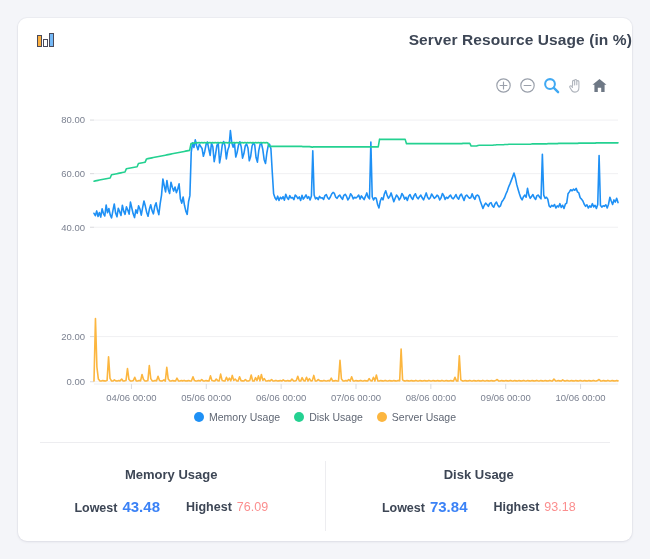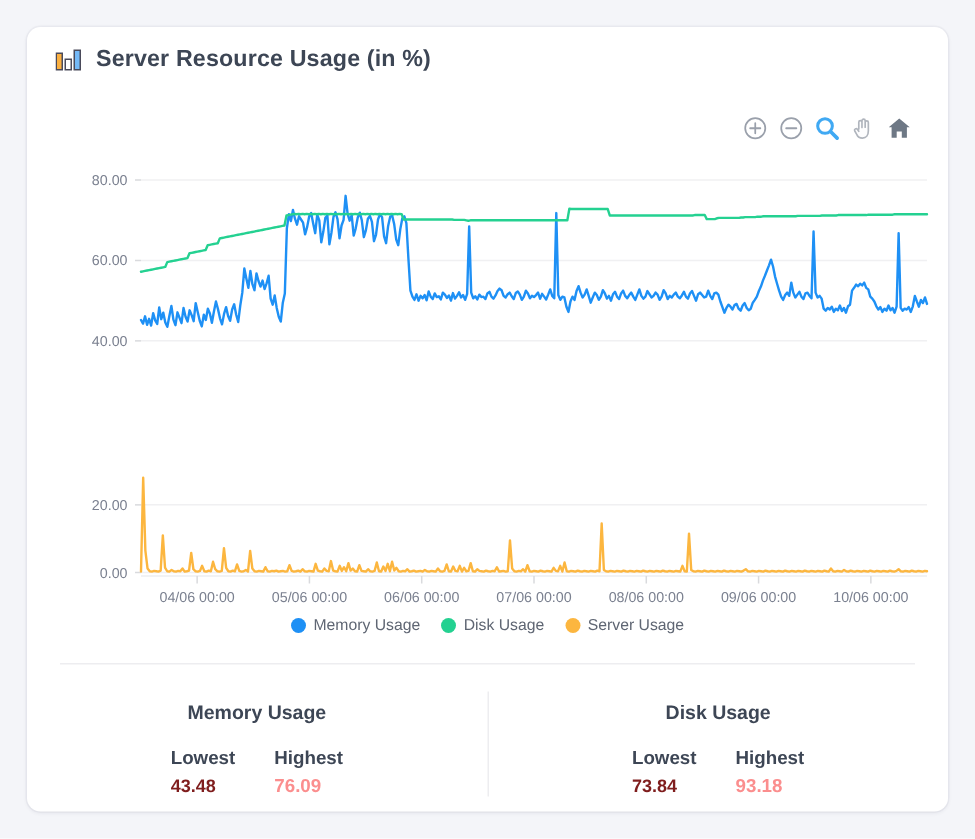--- a/index.html
+++ b/index.html
@@ -17,21 +17,21 @@
     width:614px;height:523px;
     background:#ffffff;
     border-radius:9px;
     box-shadow:0 1px 3px rgba(20,30,60,.08),0 0 0 1px rgba(20,30,60,.03);
     box-sizing:border-box;
     overflow:hidden;
   }
   
   #card-header{
     position:absolute;left:0;top:0;width:100%;height:44px;
-    display:flex;align-items:center;
+    display:flex;align-items:center;justify-content:space-between;
   }
   #chart-icon{
     margin-left:19px;width:18px;height:16px;display:block;flex:0 0 auto;
   }
   #card-title{
     margin-left:9px;
     font-size:15.5px;
     font-weight:600;
     color:#3d4655;
     letter-spacing:.1px;
@@ -81,24 +81,24 @@
   .stat-block{
     flex:1;display:flex;flex-direction:column;align-items:center;
     justify-content:flex-start;padding-top:6px;
   }
   .stat-block.first{border-right:1px solid #ededf0;}
   .stat-title{
     font-size:13px;font-weight:700;color:#3d4655;margin-bottom:16px;
     white-space:nowrap;
   }
   .stat-values{display:flex;align-items:center;gap:26px;}
-  .stat-pair{display:flex;align-items:baseline;gap:5px;white-space:nowrap;flex-direction:column;}
+  .stat-pair{display:flex;align-items:baseline;gap:5px;white-space:nowrap;}
   .stat-key{font-size:12.5px;font-weight:700;color:#3d4655;}
-  .stat-low{font-size:12px;font-weight:600;color:#7f1d1d;}
-  .stat-high{font-size:12.5px;font-weight:700;color:#fb8e8e;}
+  .stat-low{font-size:15px;font-weight:600;color:#3b82f6;}
+  .stat-high{font-size:12.5px;font-weight:400;color:#fb8e8e;}
 </style>
 </head>
 <body>
 
 <div id="card">
 
   <div id="card-header">
     <svg id="chart-icon" viewBox="0 0 18 16">
       <rect x="0.5" y="3.5" width="4" height="11" fill="#fbb040" stroke="#4a4a5a" stroke-width="1"></rect>
       <rect x="6.5" y="7.5" width="4" height="7" fill="#ffffff" stroke="#4a4a5a" stroke-width="1"></rect>

